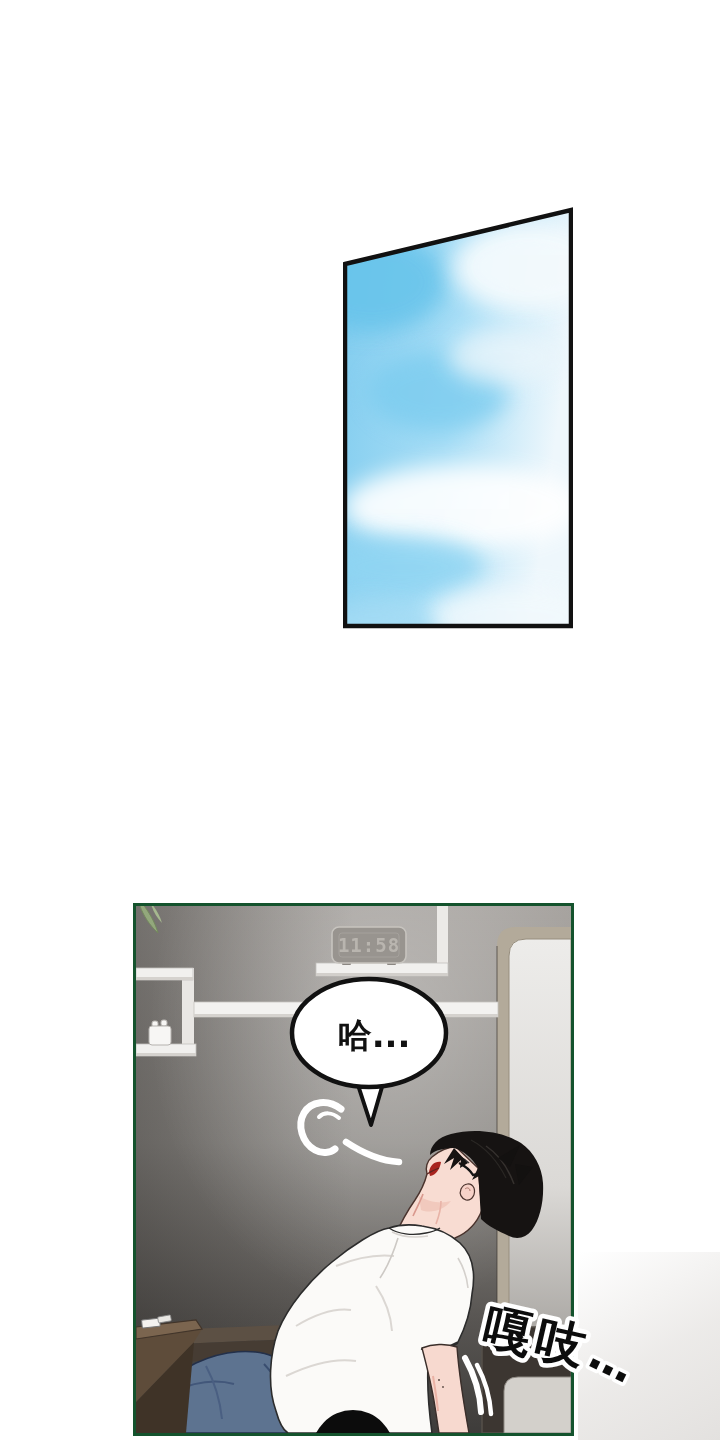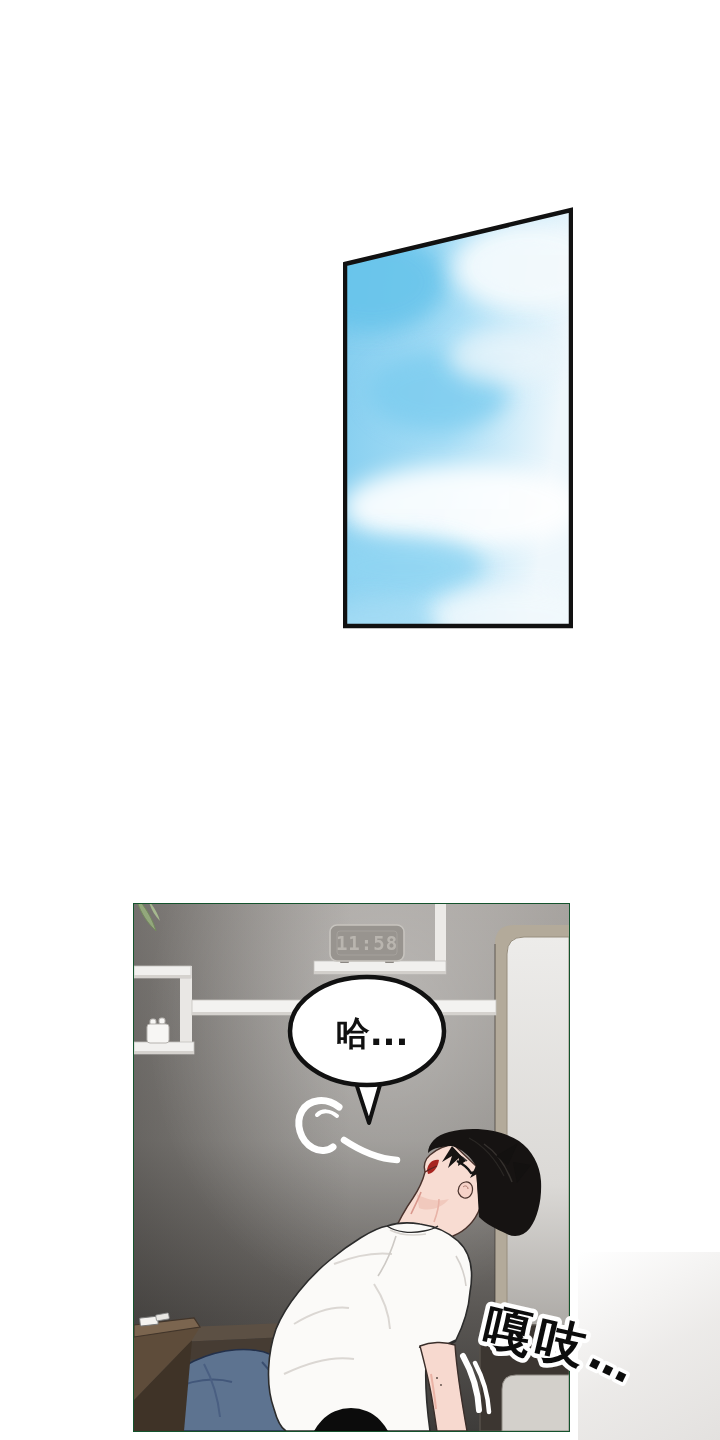--- a/index.html
+++ b/index.html
@@ -4,21 +4,21 @@
 <style>
   html,body{margin:0;padding:0;background:#ffffff;}
   .stage{
     position:relative;width:720px;height:1440px;background:#ffffff;overflow:hidden;
     font-family:"Liberation Sans","DejaVu Sans",sans-serif;
   }
   .abs{position:absolute;}
   
   .sky-panel{left:343px;top:207px;width:230px;height:422px;}
   
-  .room-panel{left:133px;top:903px;width:435px;height:527px;border:1px solid #14532d;background:#8e8b87;}
+  .room-panel{left:133px;top:903px;width:435px;height:527px;border:3px solid #14532d;background:#8e8b87;}
   .room-panel svg{display:block;}
   
   .corner-bg{left:578px;top:1252px;width:142px;height:188px;
     background:linear-gradient(150deg, rgba(240,238,236,0) 0%, rgba(233,231,229,0.85) 55%, #e3e1df 100%);}
   
   .watermark{left:578px;top:1326px;width:140px;text-align:center;line-height:1.05;}
   .watermark .logo{
     display:block;font-size:54px;font-weight:800;letter-spacing:2px;color:#fbfbfa;
     text-shadow:0 0 4px rgba(150,148,145,.85), 2px 2px 3px rgba(140,138,135,.55);
   }

